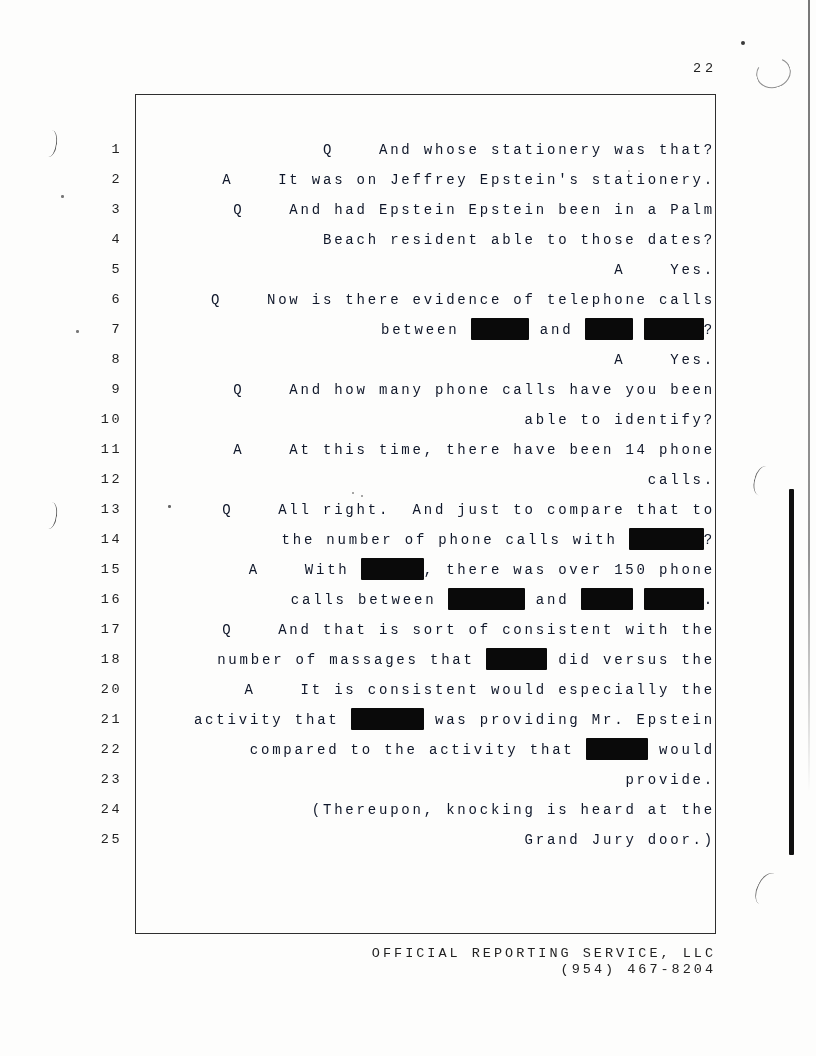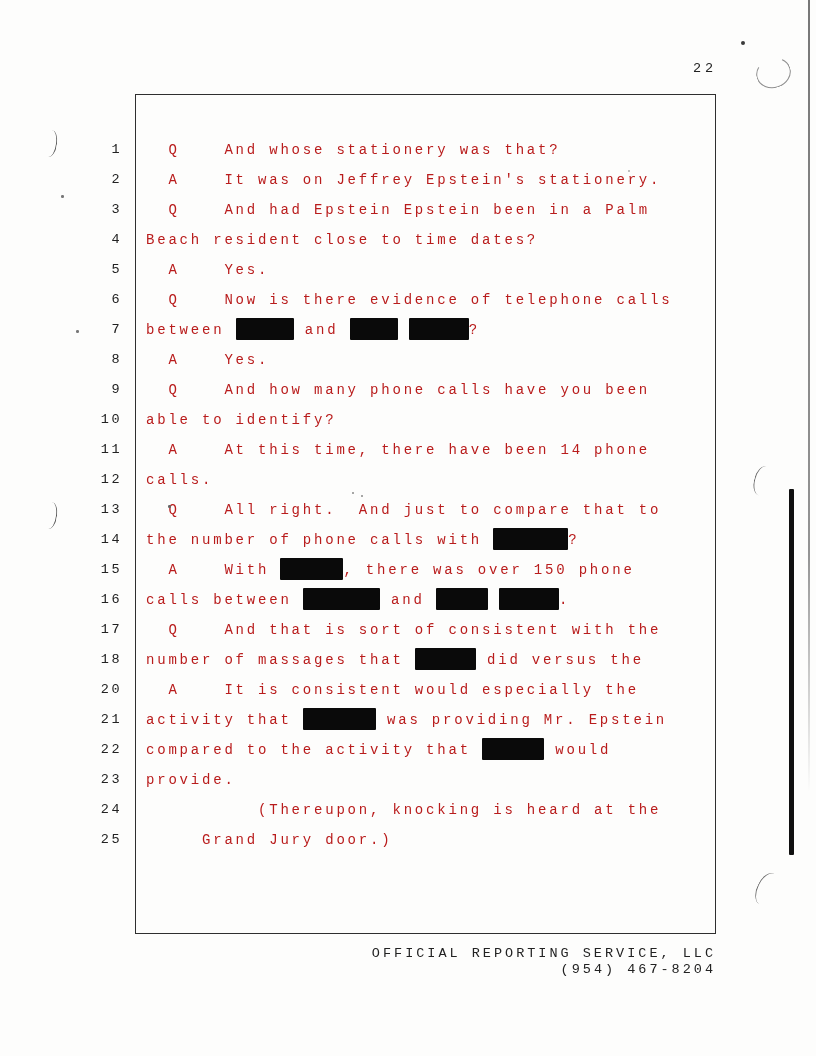--- a/index.html
+++ b/index.html
@@ -58,21 +58,22 @@
     font-size: 13.5px;
     letter-spacing: 2.5px;
     color: #222;
     flex: none;
   }
   .line-text {
     flex: 1;
     font-size: 14px;
     letter-spacing: 2.8px;
     white-space: pre;
-    color: #b91c1c;
+    color: #0f172a;
+    text-align: right;
   }
   .redaction {
     display: inline-block;
     height: 22px;
     background: #0a0a0a;
     vertical-align: -6px;
     border-radius: 1px;
   }
 
   
@@ -129,21 +130,21 @@
 <body>
 
 <div class="page-number">22</div>
 
 <div class="transcript-box"></div>
 
 <div class="lines">
     <div class="line-row"><span class="line-num">1</span><span class="line-text">  Q    And whose stationery was that?</span></div>
     <div class="line-row"><span class="line-num">2</span><span class="line-text">  A    It was on Jeffrey Epstein's stationery.</span></div>
     <div class="line-row"><span class="line-num">3</span><span class="line-text">  Q    And had Epstein Epstein been in a Palm</span></div>
-    <div class="line-row"><span class="line-num">4</span><span class="line-text">Beach resident close to time dates?</span></div>
+    <div class="line-row"><span class="line-num">4</span><span class="line-text">Beach resident able to those dates?</span></div>
     <div class="line-row"><span class="line-num">5</span><span class="line-text">  A    Yes.</span></div>
     <div class="line-row"><span class="line-num">6</span><span class="line-text">  Q    Now is there evidence of telephone calls</span></div>
     <div class="line-row"><span class="line-num">7</span><span class="line-text">between <span class="redaction" style="width: 58px;"></span> and <span class="redaction" style="width: 48px;"></span> <span class="redaction" style="width: 60px;"></span>?</span></div>
     <div class="line-row"><span class="line-num">8</span><span class="line-text">  A    Yes.</span></div>
     <div class="line-row"><span class="line-num">9</span><span class="line-text">  Q    And how many phone calls have you been</span></div>
     <div class="line-row"><span class="line-num">10</span><span class="line-text">able to identify?</span></div>
     <div class="line-row"><span class="line-num">11</span><span class="line-text">  A    At this time, there have been 14 phone</span></div>
     <div class="line-row"><span class="line-num">12</span><span class="line-text">calls.</span></div>
     <div class="line-row"><span class="line-num">13</span><span class="line-text">  Q    All right.  And just to compare that to</span></div>
     <div class="line-row"><span class="line-num">14</span><span class="line-text">the number of phone calls with <span class="redaction" style="width: 75px;"></span>?</span></div>

